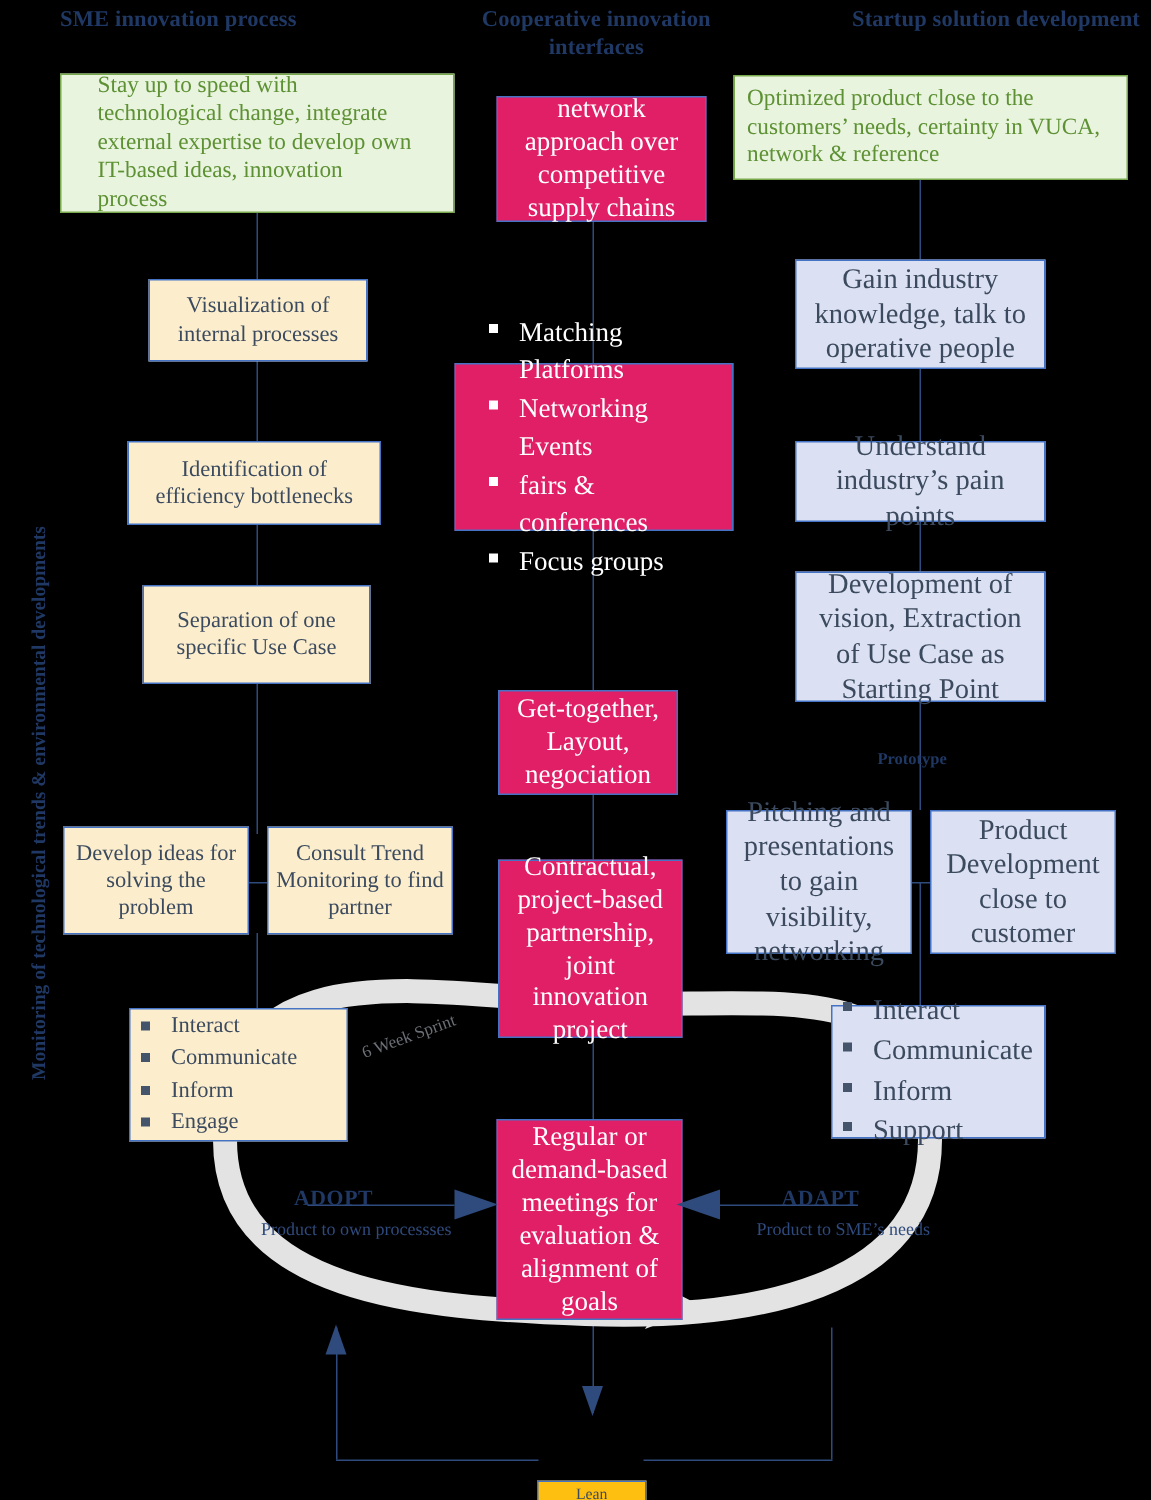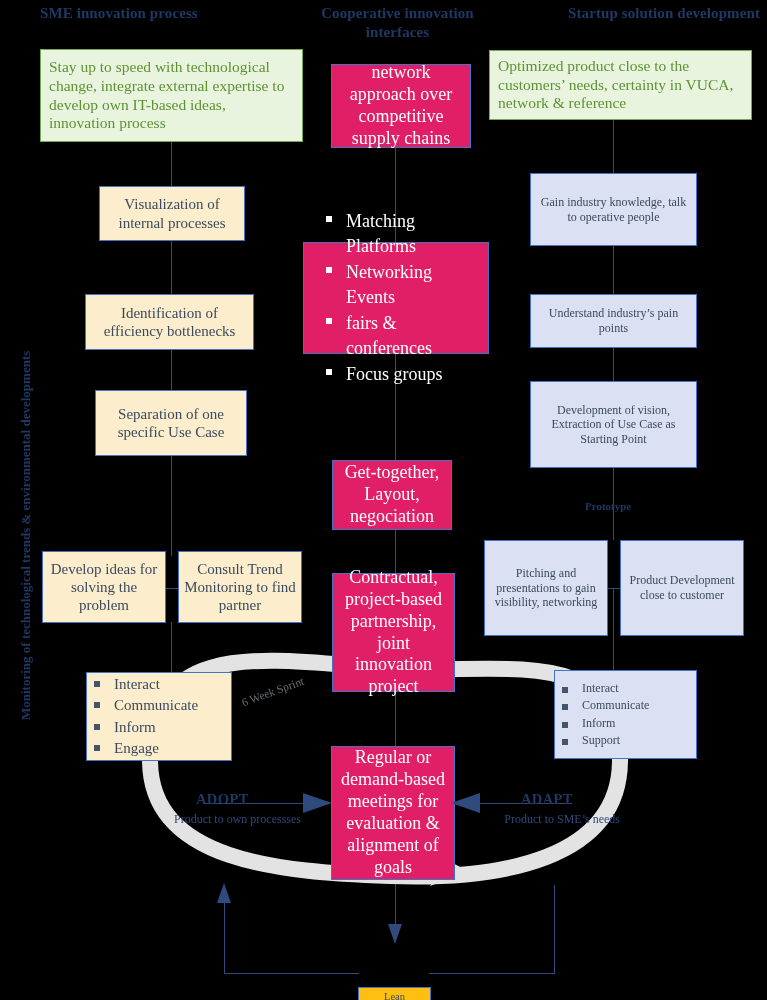--- a/index.html
+++ b/index.html
@@ -38,21 +38,21 @@
     align-items: center;
     justify-content: center;
     text-align: center;
     line-height: 1.22;
     z-index: 5;
   }
   .node .inner { width: 100%; padding: 0 5px; }
 
   .green  { background: #e9f4df; border-color: #77a84b; color: #5e9134; font-size: 15.5px; }
   .beige  { background: #fceecd; border-color: #4472c4; color: #3b4a5e; font-size: 15px; }
-  .blue   { background: #dbe0f2; border-color: #4472c4; color: #3b4a5e; font-size: 12px; }
+  .blue   { background: #dbe0f2; border-color: #4472c4; color: #3b4a5e; font-size: 19px; }
   .pink   { background: #e01f66; border-color: #4472c4; color: #ffffff; font-size: 18px; }
   .orange { background: #ffbf10; border-color: #4472c4; color: #3b4a5e; font-size: 10.5px; margin-top: 28px; }
 
   
   .blist { text-align: left; padding-left: 14px; }
   .blist .li { position: relative; padding-left: 22px; line-height: 1.42; }
   .blist .li .bullet {
     position: absolute; left: 2px; top: 7px;
     width: 6px; height: 6px; display: block;
   }
@@ -138,21 +138,21 @@
     <polygon points="217,903 231,903 224,883" fill="#2f4a7c"></polygon>
   </svg>
 
   <div class="abs col-head left">SME innovation process</div>
   <div class="abs col-head mid">Cooperative innovation interfaces</div>
   <div class="abs col-head right">Startup solution development</div>
 
   <div class="abs side-label" style="left:18px; top:720px;">Monitoring of technological trends &amp; environmental developments</div>
 
   <div class="abs node green" style="left:40px; top:49px; width:263px; height:93px;">
-    <div class="inner" style="text-align:left; padding:0 8px;">Stay up to speed with technological change, integrate external expertise to develop own IT-based  ideas, innovation process</div>
+    <div class="inner" style="text-align:left; padding:0 24px;">Stay up to speed with technological change, integrate external expertise to develop own IT-based  ideas, innovation process</div>
   </div>
 
   <div class="abs node beige" style="left:99px; top:186px; width:146px; height:55px;">
     <div class="inner">Visualization of internal processes</div>
   </div>
 
   <div class="abs node beige" style="left:85px; top:294px; width:169px; height:56px;">
     <div class="inner">Identification of efficiency bottlenecks</div>
   </div>
 

